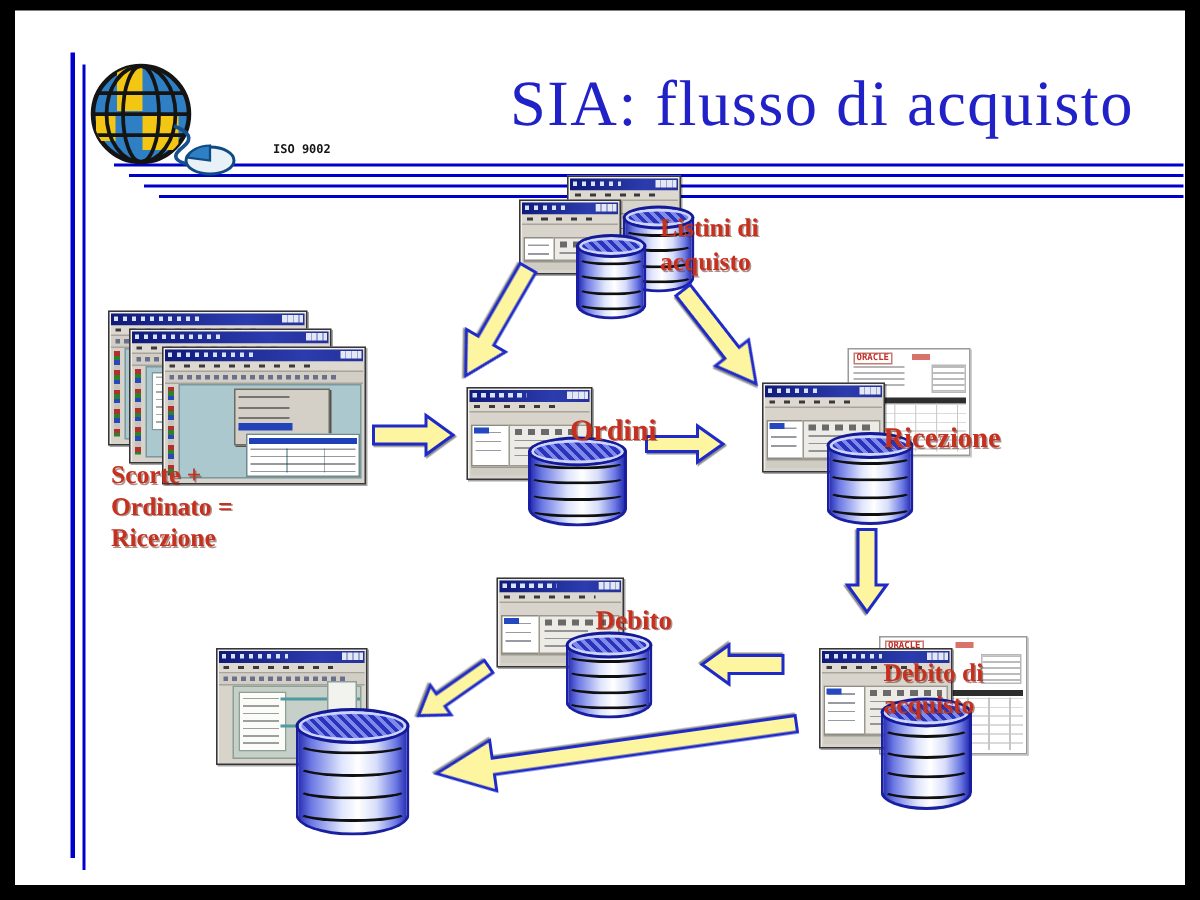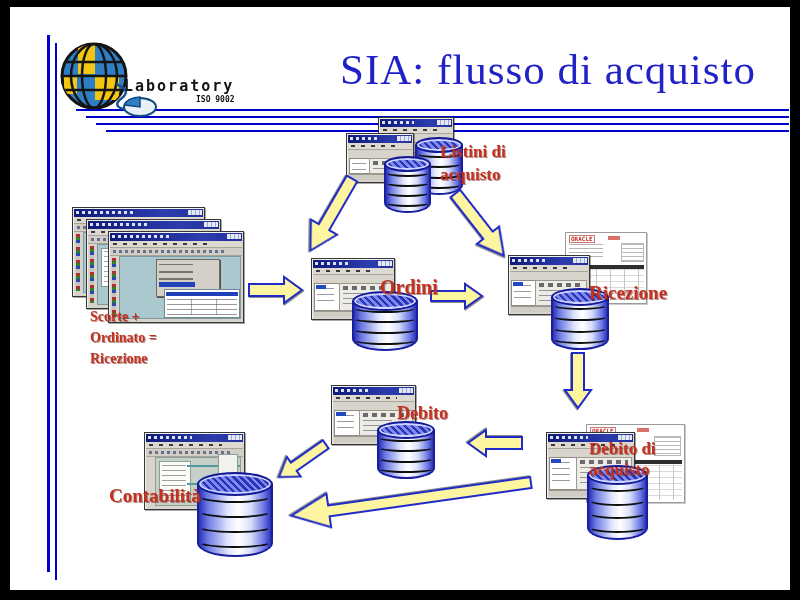--- a/index.html
+++ b/index.html
@@ -17,21 +17,21 @@
   .lbl{position:absolute;z-index:8;color:#c5301f;font-family:"Liberation Serif",serif;
        font-weight:700;text-shadow:1px 1px 0 rgba(95,35,25,.5);white-space:nowrap;}
 
   
   .logo-art{position:absolute;left:46px;top:30px;width:105px;height:82px;z-index:2;}
   .logo-g{position:absolute;left:116px;top:42px;font:700 27px "DejaVu Sans Mono",monospace;
           letter-spacing:4px;color:#141414;z-index:2;}
   .logo-g b{color:#dca414;font-weight:700;}
   .logo-l2{position:absolute;left:114px;top:70px;font:700 15px "DejaVu Sans Mono",monospace;
            letter-spacing:2px;color:#141414;z-index:2;}
-  .logo-iso{position:absolute;left:186px;top:88px;font:700 8px "DejaVu Sans Mono",monospace;
+  .logo-iso{position:absolute;left:172px;top:88px;font:700 8px "DejaVu Sans Mono",monospace;
             color:#141414;z-index:2;}
 
   
   .win{position:absolute;z-index:3;background:#d8d4cb;border:1px solid #36363a;
        box-shadow:1px 1px 0 rgba(0,0,0,.35),inset 1px 1px 0 #f2f0ea;}
   .win i,.doc i{position:absolute;display:block;}
   .w-tb{left:1px;right:1px;top:1px;height:8px;background:linear-gradient(90deg,#101a78,#2c3cae 70%,#24309a);}
   .w-tb::before{content:"";position:absolute;left:2px;top:2px;width:45%;height:3px;
      background:repeating-linear-gradient(90deg,rgba(225,235,255,.95) 0 3px,transparent 3px 6px);}
   .w-tb::after{content:"";position:absolute;right:1px;top:1px;width:14px;height:5px;
@@ -138,21 +138,20 @@
         <ellipse cx="38" cy="39" rx="23" ry="32"></ellipse>
         <line x1="4" y1="25" x2="72" y2="25"></line>
         <line x1="4" y1="39" x2="72" y2="39"></line>
         <line x1="4" y1="53" x2="72" y2="53"></line>
       </g>
     </g>
     <path d="M60,47 q16,6 6,14 q-12,9 6,12" fill="none" stroke="#14518e" stroke-width="2.5"></path>
     <ellipse cx="84" cy="70" rx="16" ry="9" fill="#e8f1f8" stroke="#0f4a82" stroke-width="2"></ellipse>
     <path d="M69,68 a16,9 0 0 1 15,-8 l0,10 z" fill="#2e7fc4" stroke="#0f4a82" stroke-width="1.5"></path>
   </svg>
-  <div class="logo-l2">Laboratory</div>
   <div class="logo-iso">ISO 9002</div>
 
   <div class="title">SIA: flusso di acquisto</div>
 
   <div class="hl" style="left:66px;top:102px;width:713px"></div>
   <div class="hl" style="left:76px;top:109px;width:703px"></div>
   <div class="hl" style="left:86px;top:116px;width:693px"></div>
   <div class="hl" style="left:96px;top:123px;width:683px"></div>
 
   <div class="win v-app" style="left:368px;top:110px;width:74px;height:60px">
@@ -211,21 +210,21 @@
   </div>
   <div class="win v-teal" style="left:98px;top:224px;width:134px;height:90px">
     <i class="w-tb"></i>
         <i class="w-mb"></i>
         <i class="w-tl"></i>
     <i class="w-ico"></i>
         <i class="w-pf"></i>
     <i class="w-dlg"></i>
         <i class="w-tbl"></i>
   </div>
-  <div class="lbl" style="left:80px;top:299px;font-size:14px">
+  <div class="lbl" style="left:64px;top:299px;font-size:17px">
     <div style="line-height:21px">Scorte +</div>
     <div style="line-height:21px">Ordinato =</div>
     <div style="line-height:21px">Ricezione</div>
   </div>
 
   <div class="win v-app" style="left:301px;top:251px;width:82px;height:60px">
     <i class="w-tb"></i>
         <i class="w-mb"></i>
     <i class="w-pl"></i>
         <i class="w-pr"></i>
@@ -333,23 +332,20 @@
     <i class="w-br"></i>
   </div>
   <div class="cyl" style="left:187px;top:465px;width:76px;height:85px;--ry:12px;--rb:14px">
     <i class="c-bd"></i>
         <i class="c-tp"></i>
     <i class="c-b b1"></i>
         <i class="c-b b2"></i>
         <i class="c-b b3"></i>
         <i class="c-b b4"></i>
   </div>
-  <div class="lbl" style="left:99px;top:478px;font-size:19px">
-    <div>Contabilità</div>
-  </div>
 
   <svg class="arrow" viewBox="0 0 86 32" style="left:278px;top:192px;width:86px;height:32px;transform:rotate(120deg)">
     <polygon points="1,10 57,10 57,1 84,16 57,31 57,22 1,22"></polygon>
       </svg>
   <svg class="arrow" viewBox="0 0 82 30" style="left:429px;top:203px;width:82px;height:30px;transform:rotate(52deg)">
     <polygon points="1,9 54,9 54,1 80,15 54,29 54,21 1,21"></polygon>
       </svg>
   <svg class="arrow" viewBox="0 0 56 28" style="left:238px;top:269px;width:56px;height:28px">
     <polygon points="1,8 36,8 36,1 54,14 36,27 36,20 1,20"></polygon>
       </svg>

